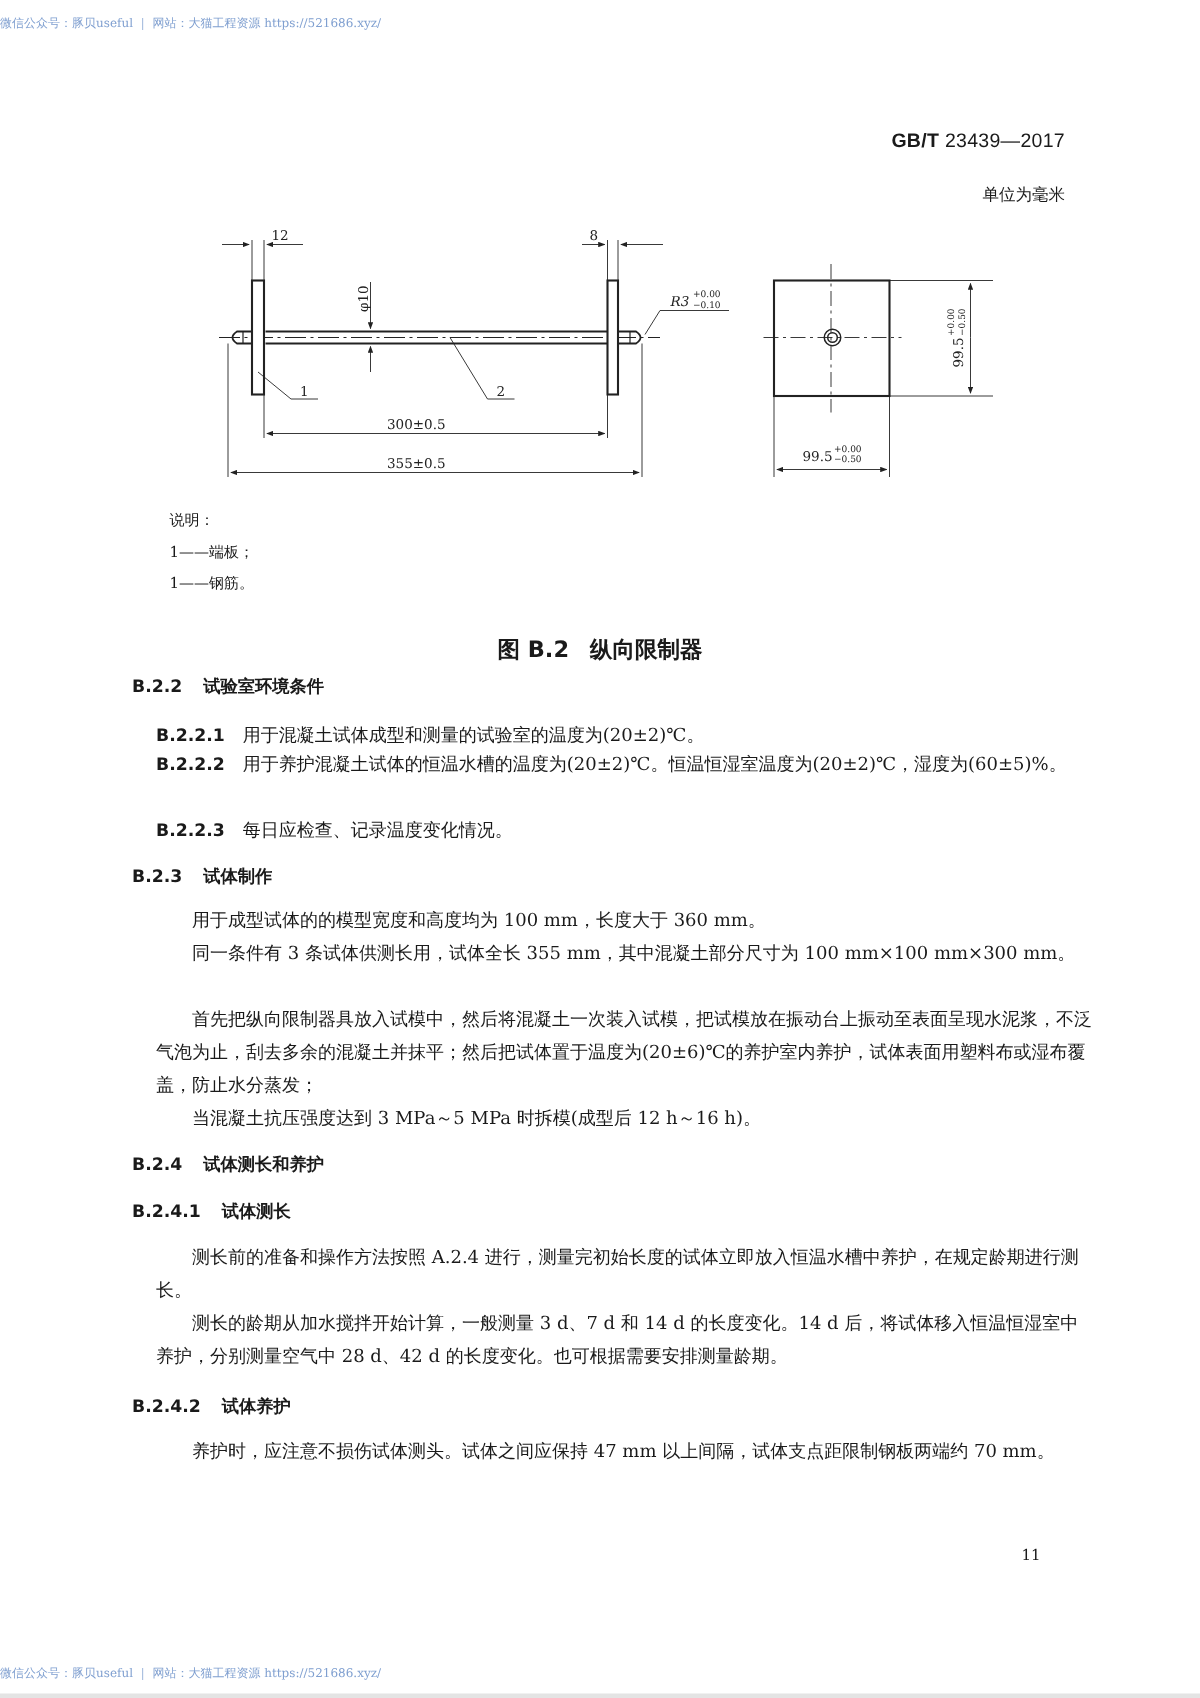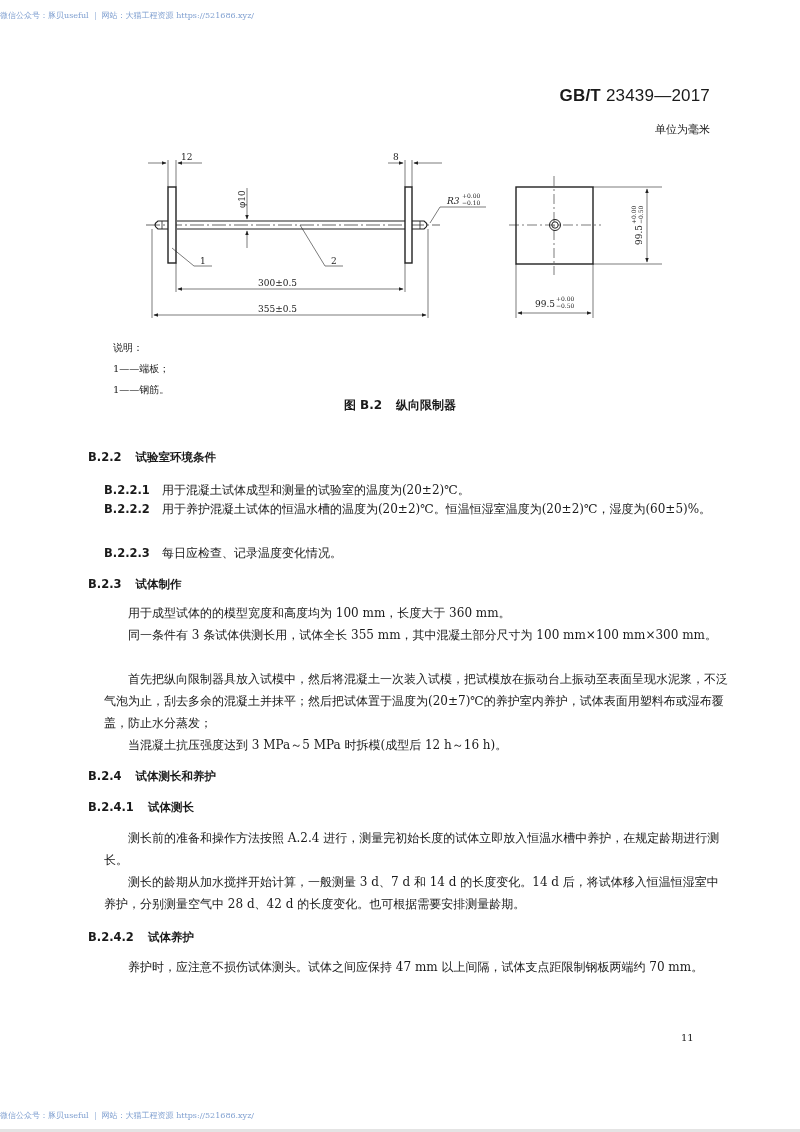--- a/index.html
+++ b/index.html
@@ -3,28 +3,28 @@
 <meta charset="utf-8">
 <style>
   html, body { margin: 0; padding: 0; background: #ffffff; }
   body { width: 800px; height: 1132px; position: relative; overflow: hidden;
          font-family: "DejaVu Serif", "Liberation Serif", serif; color: #1a1a1a; }
   .watermark { position: absolute; left: 0; width: 800px; text-align: left;
                font-size: 8px; color: #7f9fd0; font-family: "DejaVu Serif", serif; }
   .wm-top { top: 10px; }
   .wm-bottom { top: 1110px; }
   .bottom-bar { position: absolute; left: 0; top: 1129px; width: 800px; height: 3px; background: #e4e4e4; }
-  .std-no { position: absolute; right: 90px; top: 86px; font-size: 17px; font-weight: bold;
+  .std-no { position: absolute; right: 90px; top: 86px; font-size: 13px; font-weight: bold;
             font-family: "Liberation Sans", "DejaVu Sans", sans-serif; letter-spacing: 0.2px; }
   .std-no .yr { font-weight: normal; }
   .unit { position: absolute; right: 90px; top: 122px; font-size: 11px; }
   svg.fig { position: absolute; left: 0; top: 140px; }
   .legend { position: absolute; left: 113px; top: 337px; font-size: 10px; line-height: 21px; }
-  .caption { position: absolute; left: 0; width: 800px; top: 397px; text-align: center;
-             font-size: 12px; font-weight: bold; font-family: "DejaVu Sans", sans-serif; }
+  .caption { position: absolute; left: 0; width: 800px; top: 424px; text-align: center;
+             font-size: 15px; font-weight: bold; font-family: "DejaVu Sans", sans-serif; }
   .caption .sp { display: inline-block; width: 14px; }
   .content { position: absolute; left: 88px; top: 444px; width: 624px; font-size: 12px; }
   .h { font-weight: bold; font-family: "DejaVu Sans", sans-serif; font-size: 11.5px; position: absolute; left: 0; }
   .h .num { display: inline-block; margin-right: 14px; }
   .p { position: absolute; left: 16px; width: 624px; line-height: 22px; }
   .p .num { font-weight: bold; font-family: "DejaVu Sans", sans-serif; font-size: 11.5px; margin-right: 12px; }
   .indent { text-indent: 24px; }
   .page-no { position: absolute; left: 681px; top: 1032px; font-size: 10px; }
 </style>
 </head>
@@ -154,21 +154,21 @@
   </div>
   <div class="p" style="top:98px;">
     <span class="num">B.2.2.3</span><span>每日应检查、记录温度变化情况。</span>
   </div>
 
   <div class="h" style="top:133px;">
     <span class="num">B.2.3</span><span>试体制作</span>
   </div>
   <div class="p indent" style="top:158px;">用于成型试体的的模型宽度和高度均为 100 mm，长度大于 360 mm。</div>
   <div class="p indent" style="top:180px;">同一条件有 3 条试体供测长用，试体全长 355 mm，其中混凝土部分尺寸为 100 mm×100 mm×300 mm。</div>
-  <div class="p indent" style="top:224px;">首先把纵向限制器具放入试模中，然后将混凝土一次装入试模，把试模放在振动台上振动至表面呈现水泥浆，不泛气泡为止，刮去多余的混凝土并抹平；然后把试体置于温度为(20±7)℃的养护室内养护，试体表面用塑料布或湿布覆盖，防止水分蒸发；</div>
+  <div class="p indent" style="top:224px;">首先把纵向限制器具放入试模中，然后将混凝土一次装入试模，把试模放在振动台上振动至表面呈现水泥浆，不泛气泡为止，刮去多余的混凝土并抹平；然后把试体置于温度为(20±6)℃的养护室内养护，试体表面用塑料布或湿布覆盖，防止水分蒸发；</div>
   <div class="p indent" style="top:290px;">当混凝土抗压强度达到 3 MPa～5 MPa 时拆模(成型后 12 h～16 h)。</div>
 
   <div class="h" style="top:325px;">
     <span class="num">B.2.4</span><span>试体测长和养护</span>
   </div>
   <div class="h" style="top:356px;">
     <span class="num">B.2.4.1</span><span>试体测长</span>
   </div>
   <div class="p indent" style="top:383px;">测长前的准备和操作方法按照 A.2.4 进行，测量完初始长度的试体立即放入恒温水槽中养护，在规定龄期进行测长。</div>
   <div class="p indent" style="top:427px;">测长的龄期从加水搅拌开始计算，一般测量 3 d、7 d 和 14 d 的长度变化。14 d 后，将试体移入恒温恒湿室中养护，分别测量空气中 28 d、42 d 的长度变化。也可根据需要安排测量龄期。</div>

